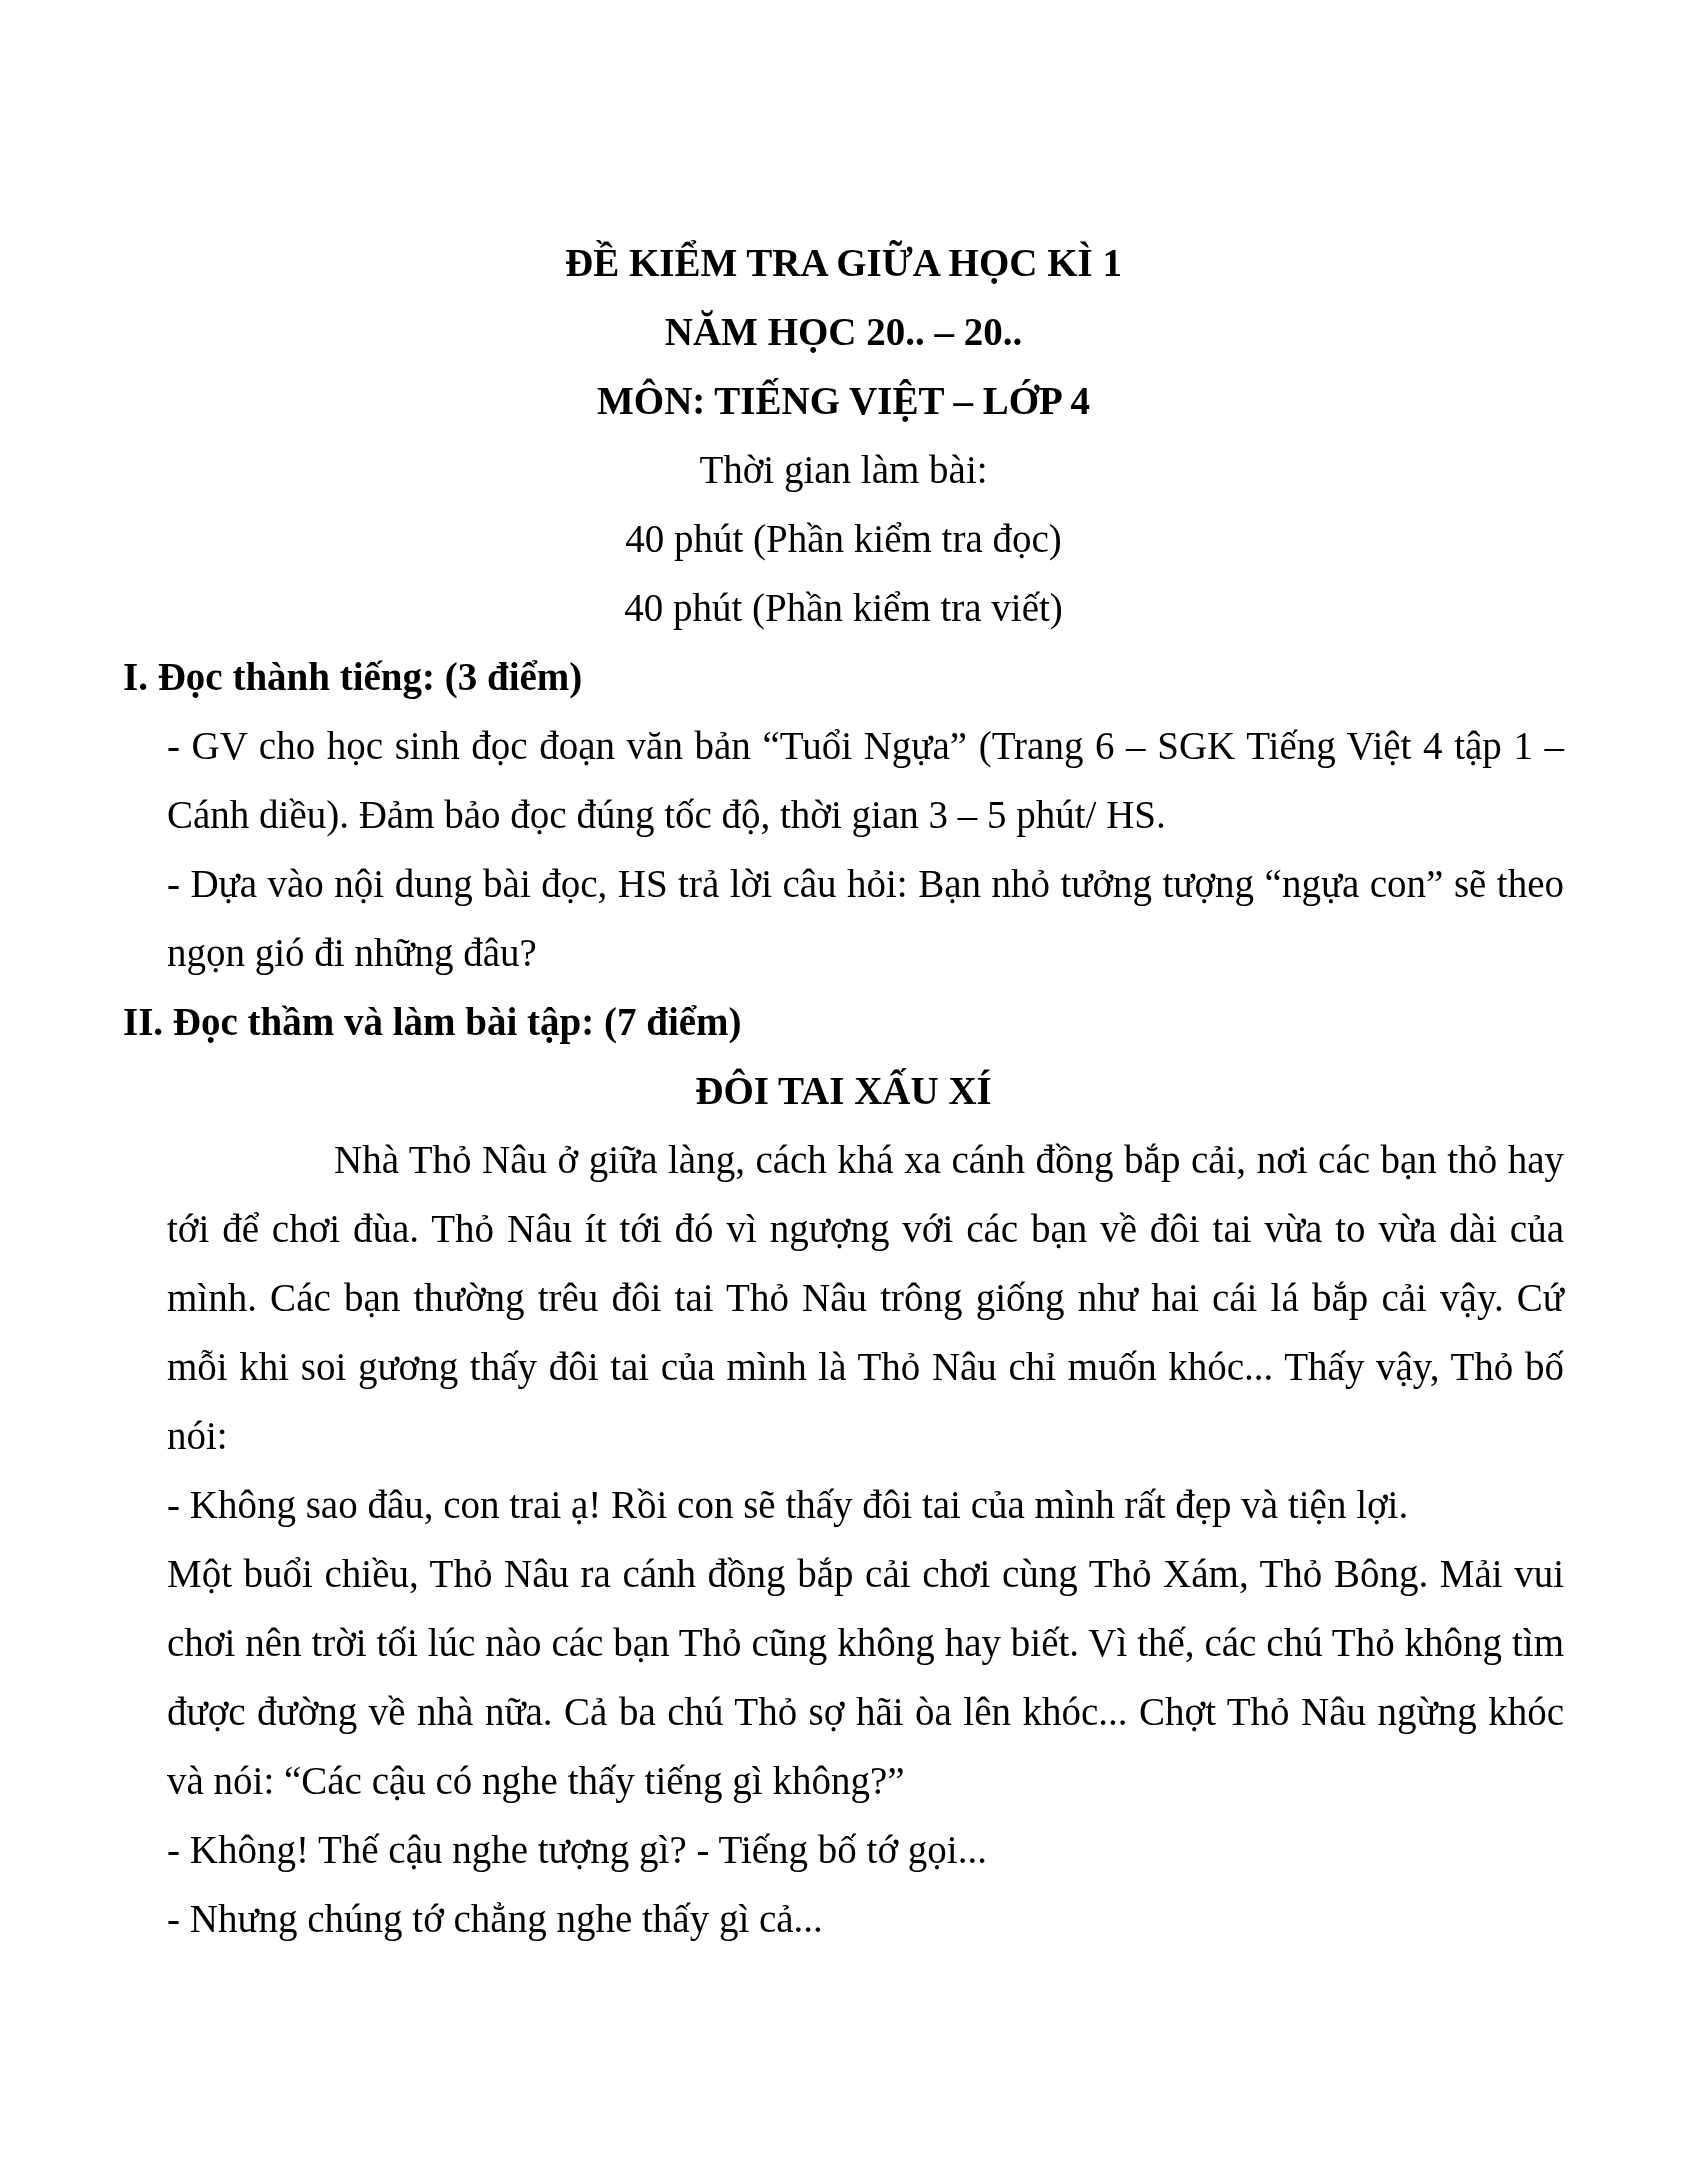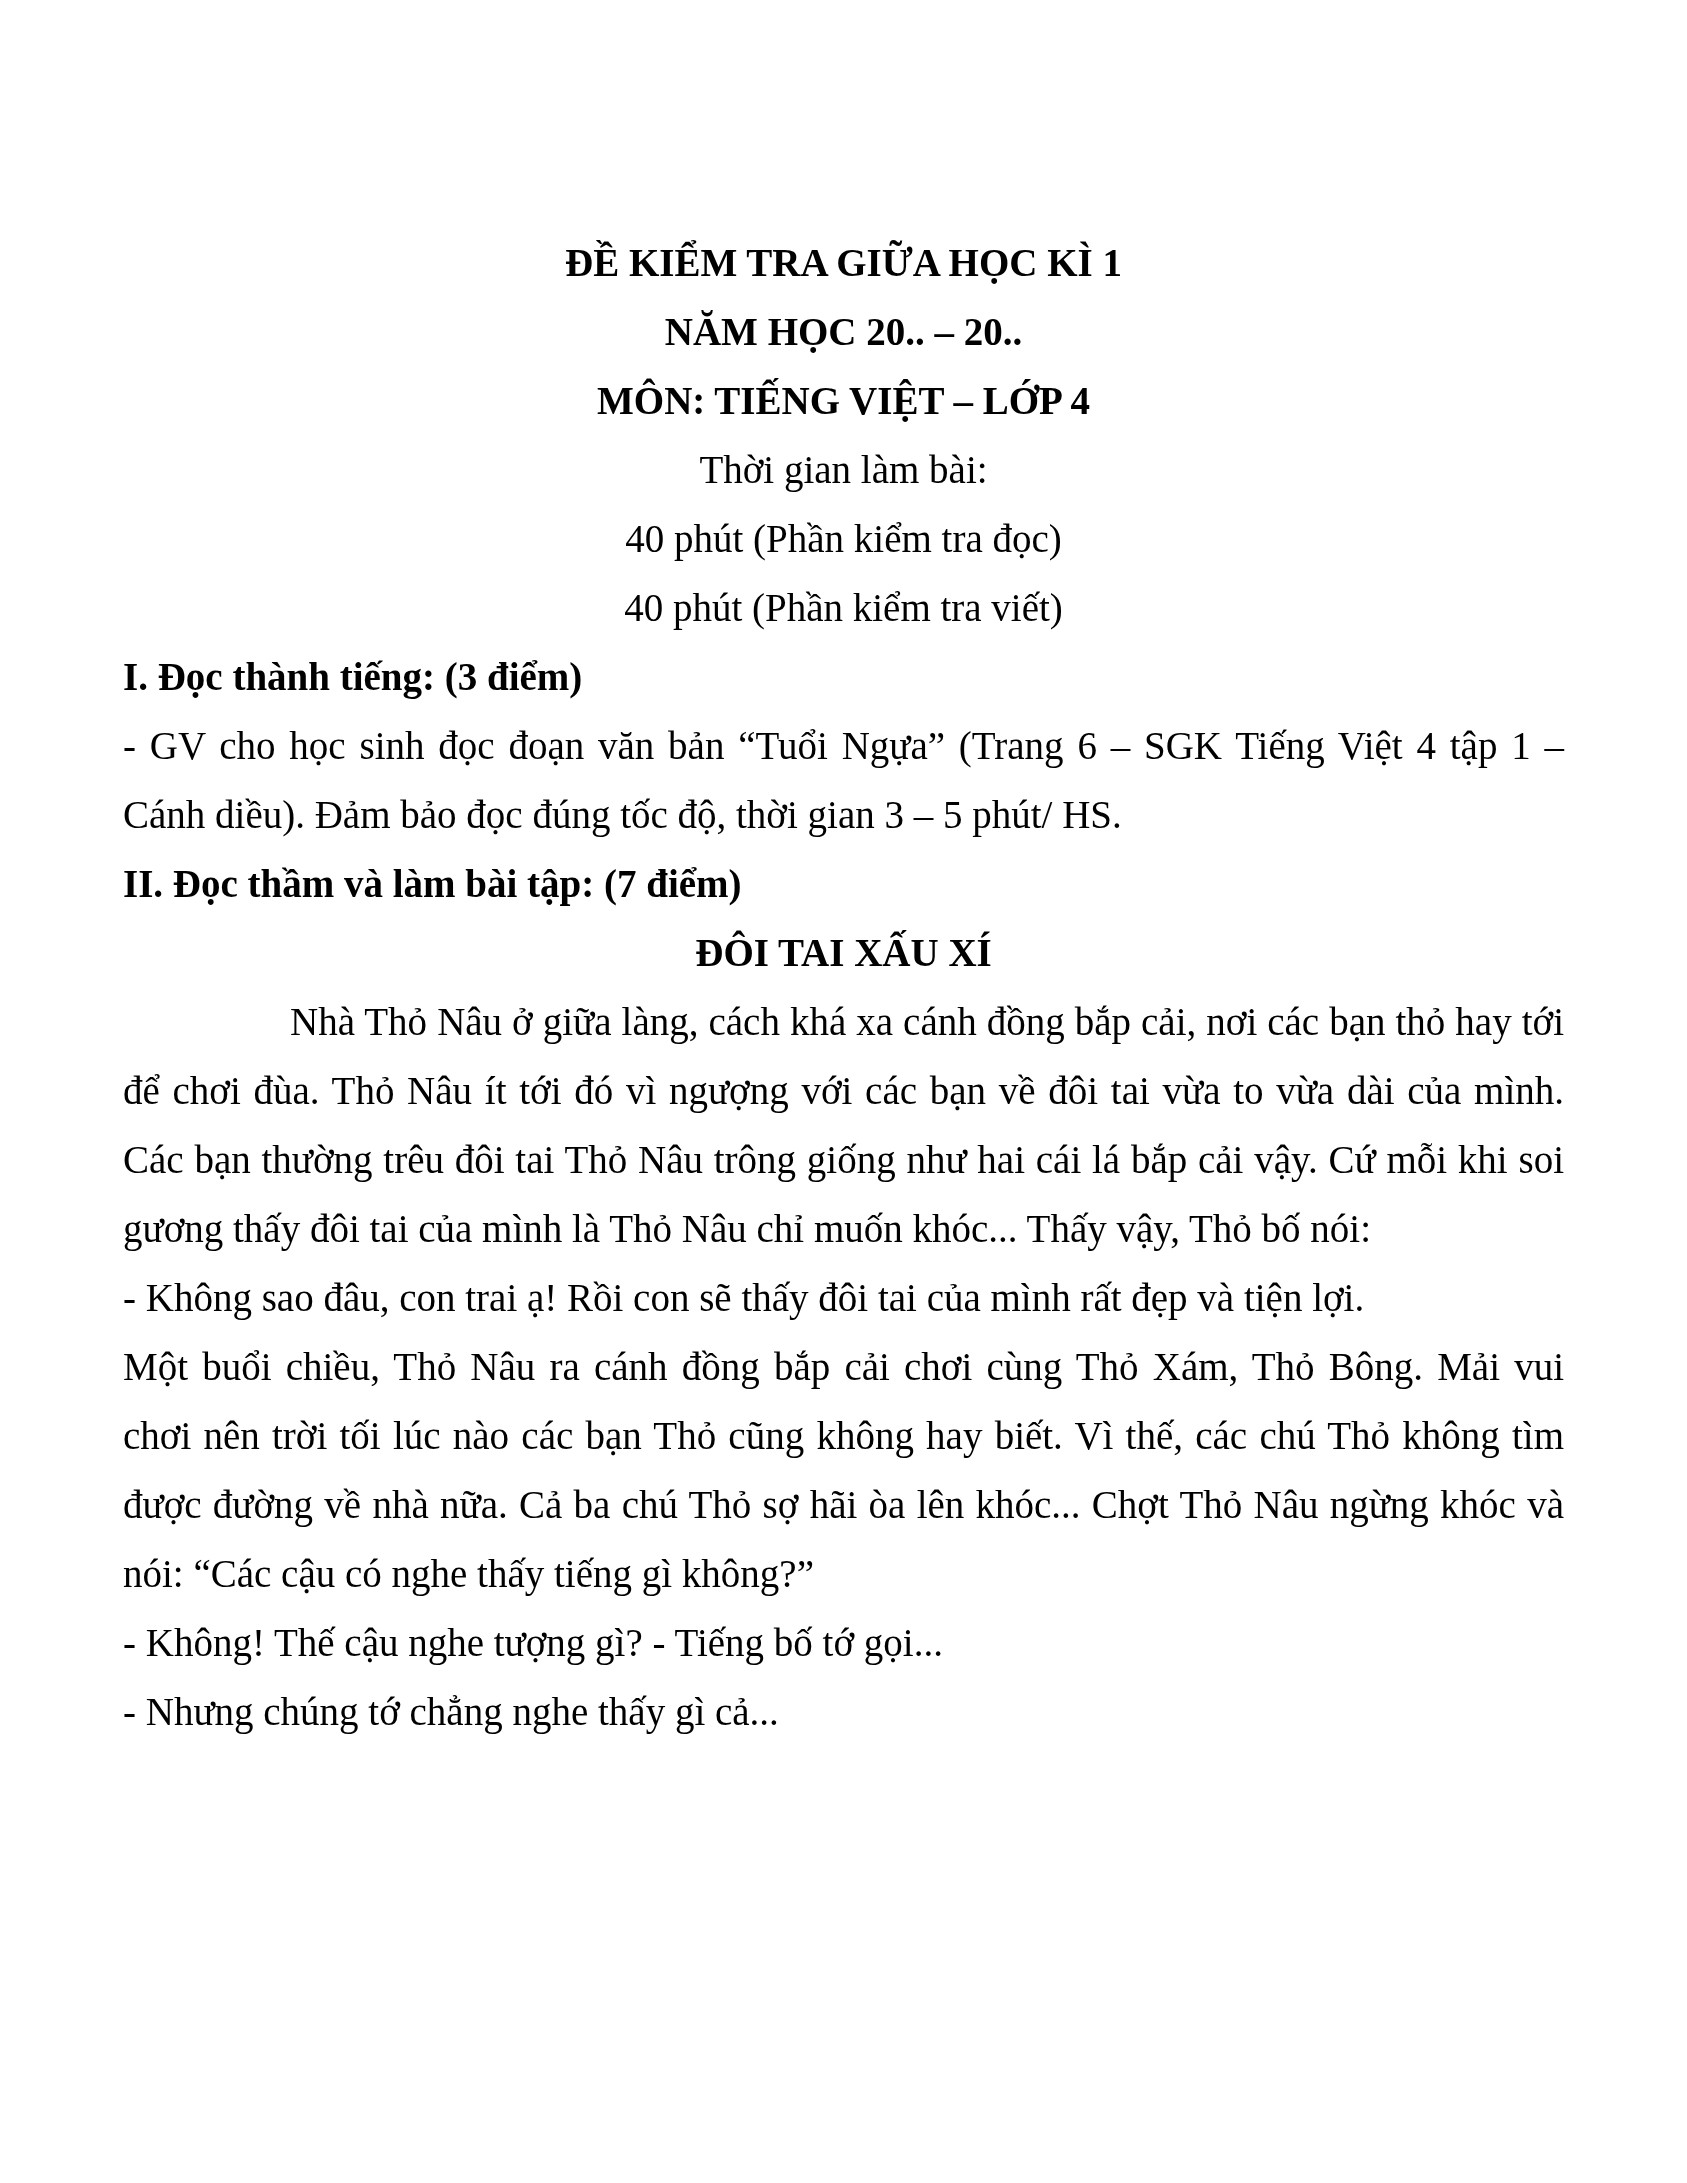--- a/index.html
+++ b/index.html
@@ -19,21 +19,21 @@
     padding: 228px 123px 0 123px;
     overflow: hidden;
   }
   .line, p {
     margin: 0;
     padding: 0;
   }
   .center { text-align: center; }
   .bold   { font-weight: bold; }
   .italic { }
-  .just   { text-align: justify; }
+  .just   { text-align: justify; margin-left: 44px; }
   .indent { text-indent: 167px; }
 </style>
 </head>
 <body>
 
 <div class="page">
 
   <div class="line center bold">ĐỀ KIỂM TRA GIỮA HỌC KÌ 1</div>
 
   <div class="line center bold">NĂM HỌC 20.. – 20..</div>
@@ -48,20 +48,23 @@
 
   <div class="line center">
     <span>40 phút </span><span class="italic">(Phần kiểm tra viết)</span>
   </div>
 
 
   <div class="line bold">I. Đọc thành tiếng: (3 điểm)</div>
 
   <p class="just">- GV cho học sinh đọc đoạn văn bản “Tuổi Ngựa” (Trang 6 – SGK Tiếng Việt 4 tập 1 – Cánh diều). Đảm bảo đọc đúng tốc độ, thời gian 3 – 5 phút/ HS.</p>
 
+  <p class="just">
+    <span>- Dựa vào nội dung bài đọc, HS trả lời câu hỏi: </span><span class="italic">Bạn nhỏ tưởng tượng “ngựa con” sẽ theo ngọn gió đi những đâu?</span>
+  </p>
 
   <div class="line bold">II. Đọc thầm và làm bài tập: (7 điểm)</div>
 
   <div class="line center bold">ĐÔI TAI XẤU XÍ</div>
 
   <p class="just indent">Nhà Thỏ Nâu ở giữa làng, cách khá xa cánh đồng bắp cải, nơi các bạn thỏ hay tới để chơi đùa. Thỏ Nâu ít tới đó vì ngượng với các bạn về đôi tai vừa to vừa dài của mình. Các bạn thường trêu đôi tai Thỏ Nâu trông giống như hai cái lá bắp cải vậy. Cứ mỗi khi soi gương thấy đôi tai của mình là Thỏ Nâu chỉ muốn khóc... Thấy vậy, Thỏ bố nói:</p>
 
   <p class="just">- Không sao đâu, con trai ạ! Rồi con sẽ thấy đôi tai của mình rất đẹp và tiện lợi.</p>
 
   <p class="just">Một buổi chiều, Thỏ Nâu ra cánh đồng bắp cải chơi cùng Thỏ Xám, Thỏ Bông. Mải vui chơi nên trời tối lúc nào các bạn Thỏ cũng không hay biết. Vì thế, các chú Thỏ không tìm được đường về nhà nữa. Cả ba chú Thỏ sợ hãi òa lên khóc... Chợt Thỏ Nâu ngừng khóc và nói: “Các cậu có nghe thấy tiếng gì không?”</p>

